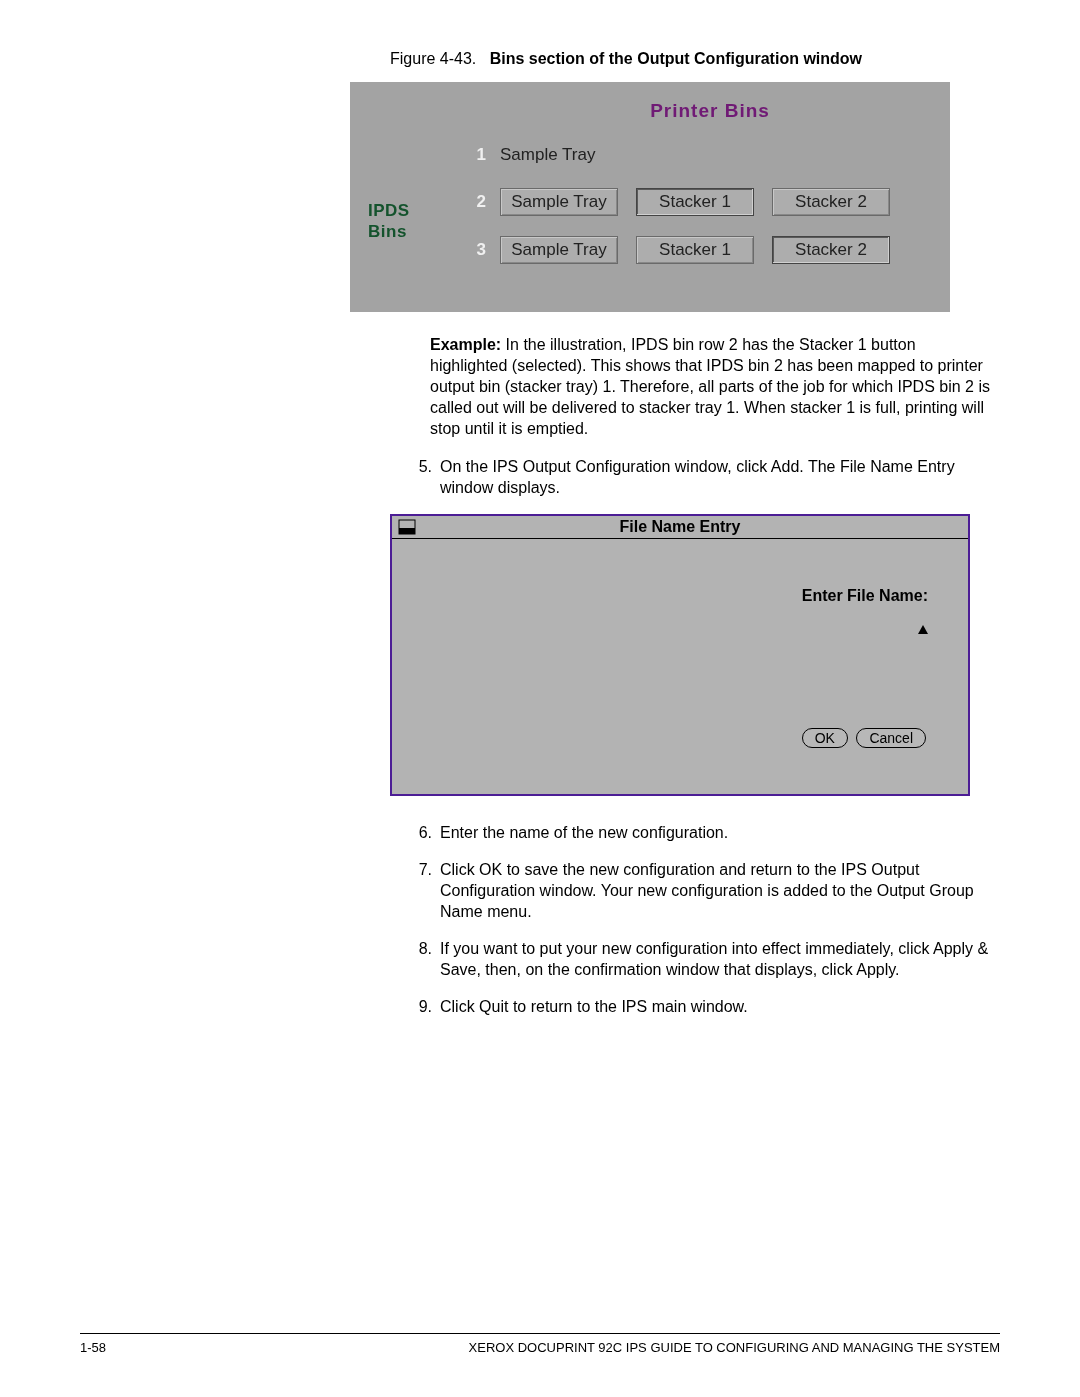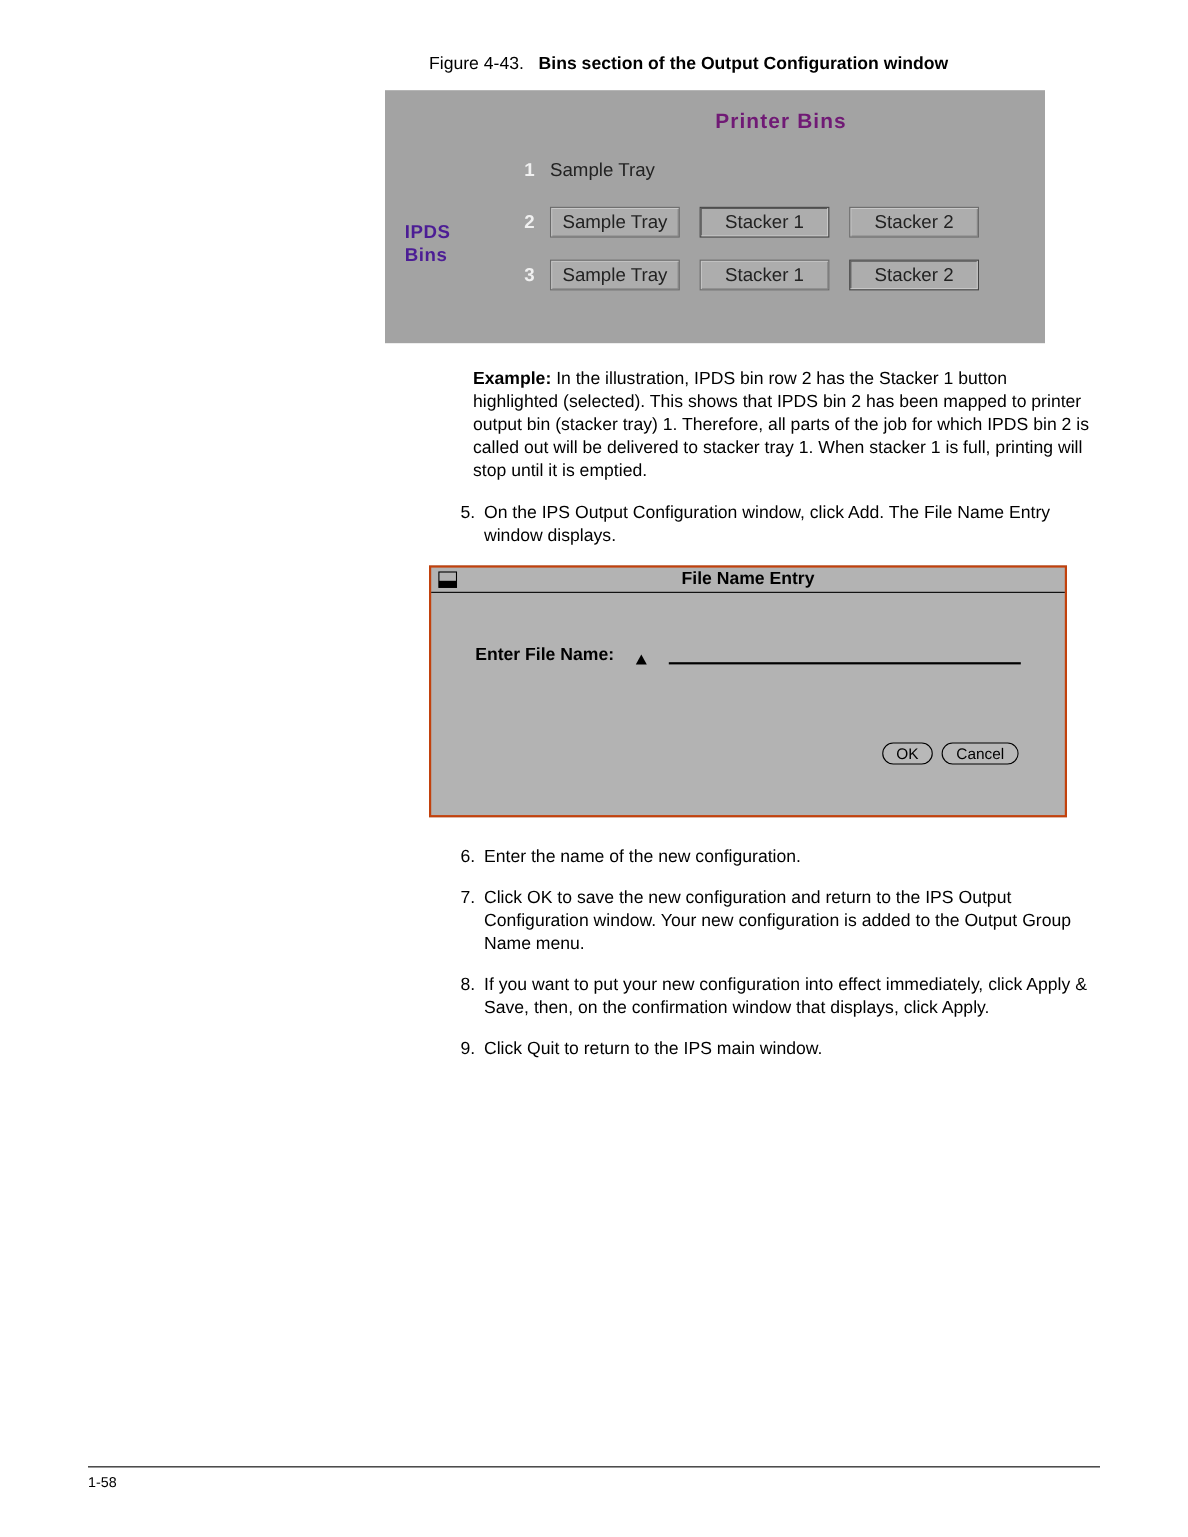--- a/index.html
+++ b/index.html
@@ -42,21 +42,21 @@
     margin-bottom: 10px;
     padding-left: 120px;
   }
   .bins-row {
     display: flex;
     align-items: center;
     margin: 20px 0;
   }
   .ipds-label {
     width: 80px;
-    color: #4c1d95;
+    color: #14532d;
     font-weight: bold;
     font-size: 17px;
     line-height: 1.25;
     letter-spacing: 0.5px;
     position: absolute;
     left: 290px;
     top: 240px;
   }
   .row-num {
     width: 40px;
@@ -120,21 +120,21 @@
   .ol-txt { flex: 1; }
   .fig44-caption {
     font-size: 16px;
     margin-left: 310px;
     margin-bottom: 14px;
     margin-top: 24px;
   }
   .filename-figure {
     margin-left: 310px;
     width: 580px;
-    border: 2px solid #c2410c;
+    border: 2px solid #4c1d95;
     background: #b3b3b3;
   }
   .filename-title {
     border-bottom: 1.5px solid #000;
     display: flex;
     align-items: center;
     padding: 2px 6px;
   }
   .corner-icon {
     width: 18px; height: 16px;
@@ -148,20 +148,21 @@
     color: #000;
     padding-right: 18px;
   }
   .filename-body {
     padding: 48px 40px 46px 40px;
   }
   .enter-row {
     display: flex;
     align-items: flex-end;
     gap: 20px;
+    flex-direction: column;
   }
   .enter-label {
     font-weight: bold;
     font-size: 16px;
   }
   .caret {
     display: inline-block;
     width: 0; height: 0;
     border-left: 5px solid transparent;
     border-right: 5px solid transparent;
@@ -300,13 +301,14 @@
     <div class="ol-item">
       <div class="ol-num">9.</div>
       <div class="ol-txt">Click Quit to return to the IPS main window.</div>
     </div>
   </div>
 
 </div>
 
 <div class="footer">
   <span>1-58</span>
+  <span>XEROX DOCUPRINT 92C IPS GUIDE TO CONFIGURING AND MANAGING THE SYSTEM</span>
 </div>
 
 </body></html>

